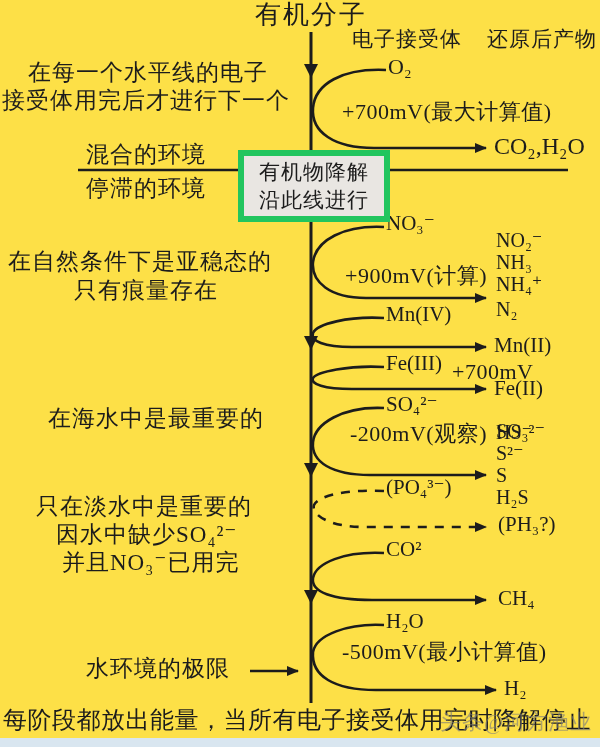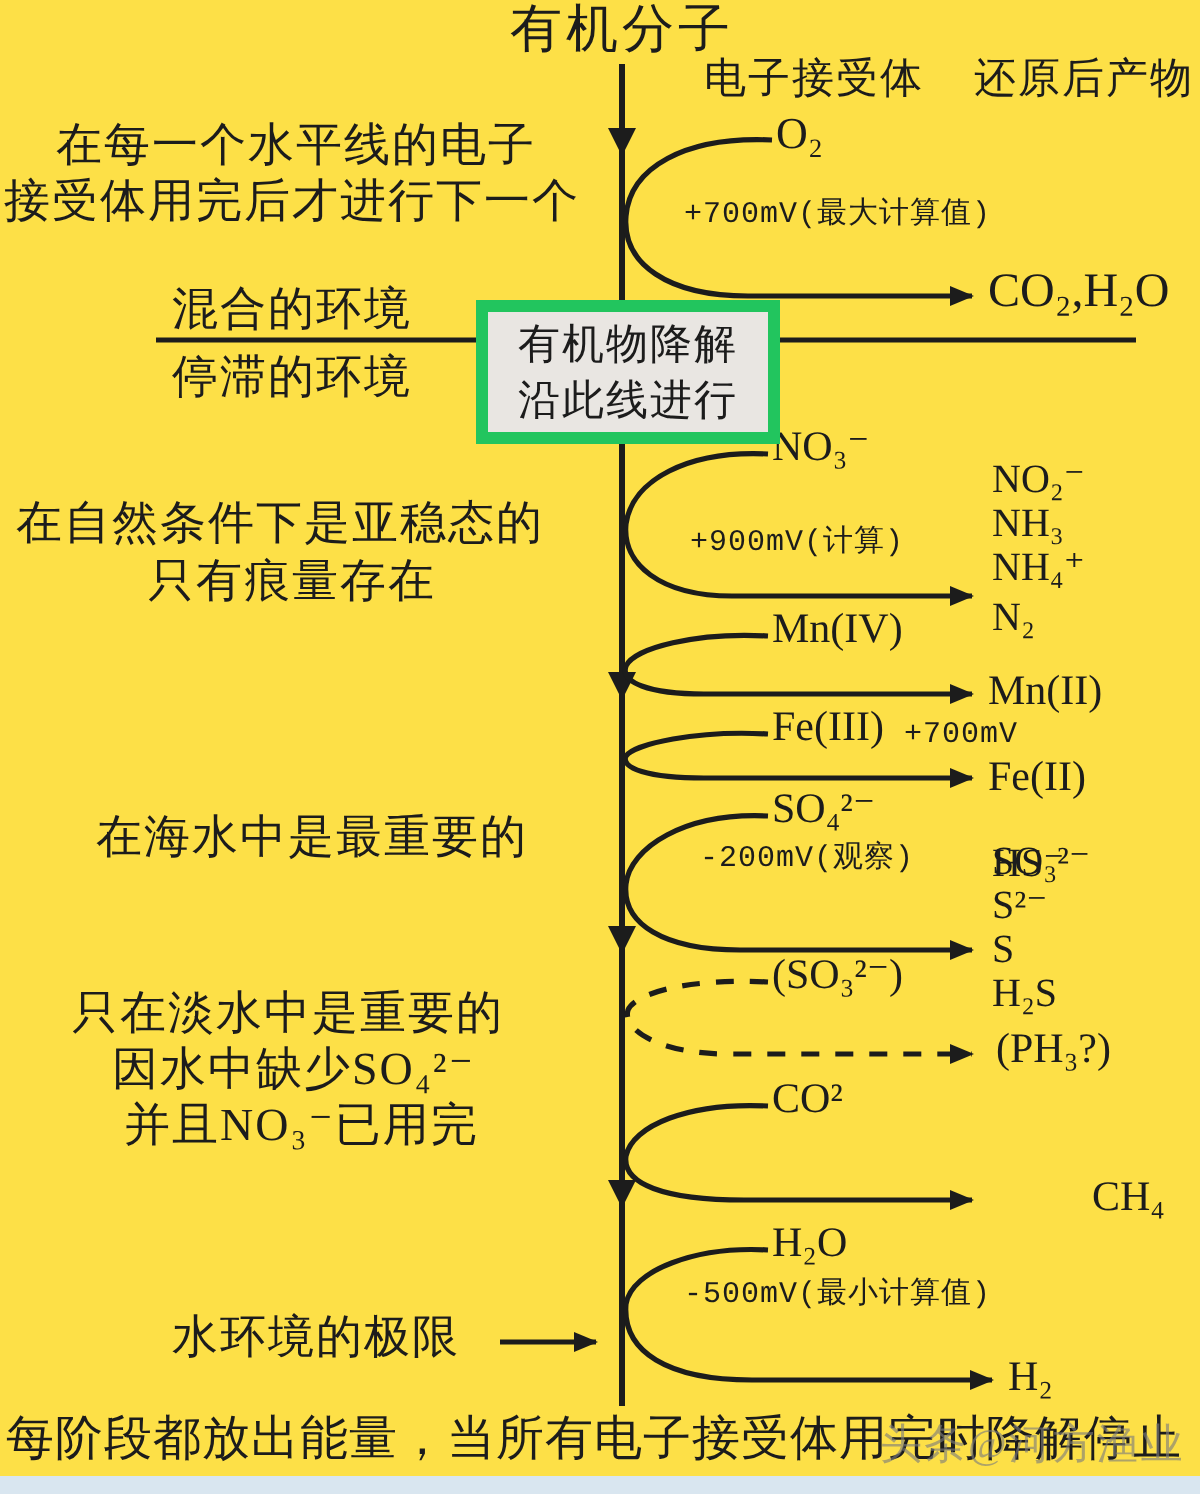--- a/index.html
+++ b/index.html
@@ -9,21 +9,21 @@
     background:#fde047;
     overflow:hidden;
     font-family:"Liberation Serif","DejaVu Serif",serif;
     color:#1c1c1c;
   }
   #lines{position:absolute;left:0;top:0;z-index:1;}
   .t{position:absolute;white-space:nowrap;z-index:2;line-height:1.1;}
   .cn{font-size:23px;letter-spacing:1px;}
   .chem{font-size:21px;}
   .small-chem{font-size:20px;line-height:1.08;}
-  .pot{font-size:15px;letter-spacing:0.5px;font-family:Liberation Mono, monospace;}
+  .pot{font-size:22px;letter-spacing:0.5px;}
   .title{font-size:26px;letter-spacing:2px;}
   .hdr{font-size:21px;letter-spacing:1px;}
   #deg-box{
     position:absolute;left:238px;top:150px;width:140px;height:60px;
     border:6px solid #22c55e;background:#e9e6e2;z-index:3;
     display:flex;flex-direction:column;align-items:center;justify-content:center;
     font-size:21px;letter-spacing:1px;
   }
   #bottom-strip{
     position:absolute;left:0;top:738px;width:600px;height:9px;
@@ -93,21 +93,21 @@
   <div id="deg-box">
     <span>有机物降解</span>
     <span>沿此线进行</span>
   </div>
 
   <div class="t chem" style="left:388px;top:55px;font-size:22px;">O₂</div>
   <div class="t chem" style="left:386px;top:212px;">NO₃⁻</div>
   <div class="t chem" style="left:386px;top:303px;">Mn(IV)</div>
   <div class="t chem" style="left:386px;top:352px;">Fe(III)</div>
   <div class="t chem" style="left:386px;top:393px;">SO₄²⁻</div>
-  <div class="t chem" style="left:386px;top:476px;">(SO₃²⁻)</div>
+  <div class="t chem" style="left:386px;top:476px;">(PO₄³⁻)</div>
   <div class="t chem" style="left:386px;top:538px;">CO²</div>
   <div class="t chem" style="left:386px;top:610px;">H₂O</div>
 
   <div class="t pot" style="left:342px;top:100px;">+700mV(最大计算值)</div>
   <div class="t pot" style="left:345px;top:264px;">+900mV(计算)</div>
   <div class="t pot" style="left:452px;top:360px;">+700mV</div>
   <div class="t pot" style="left:350px;top:422px;">-200mV(观察)</div>
   <div class="t pot" style="left:342px;top:640px;">-500mV(最小计算值)</div>
 
   <div class="t chem" style="left:494px;top:133px;font-size:24px;">CO₂,H₂O</div>
@@ -116,20 +116,20 @@
   <div class="t small-chem" style="left:496px;top:274px;">NH₄⁺</div>
   <div class="t small-chem" style="left:496px;top:299px;">N₂</div>
   <div class="t chem" style="left:494px;top:334px;">Mn(II)</div>
   <div class="t chem" style="left:494px;top:377px;">Fe(II)</div>
   <div class="t small-chem" style="left:496px;top:421px;">SO₃²⁻</div>
   <div class="t small-chem" style="left:496px;top:422px;text-align:right;">HS⁻</div>
   <div class="t small-chem" style="left:496px;top:443px;">S²⁻</div>
   <div class="t small-chem" style="left:496px;top:465px;">S</div>
   <div class="t small-chem" style="left:496px;top:487px;">H₂S</div>
   <div class="t chem" style="left:498px;top:513px;">(PH₃?)</div>
-  <div class="t chem" style="left:498px;top:587px;margin-left:48px;">CH₄</div>
+  <div class="t chem" style="left:498px;top:587px;">CH₄</div>
   <div class="t chem" style="left:504px;top:677px;">H₂</div>
 
   <div class="t bottom-text" style="left:3px;top:707px;">每阶段都放出能量，当所有电子接受体用完时降解停止</div>
   <div class="t" id="watermark" style="left:440px;top:711px;">头条@河方渔业</div>
 
   <div id="bottom-strip"></div>
 </div>
 
 </body></html>

